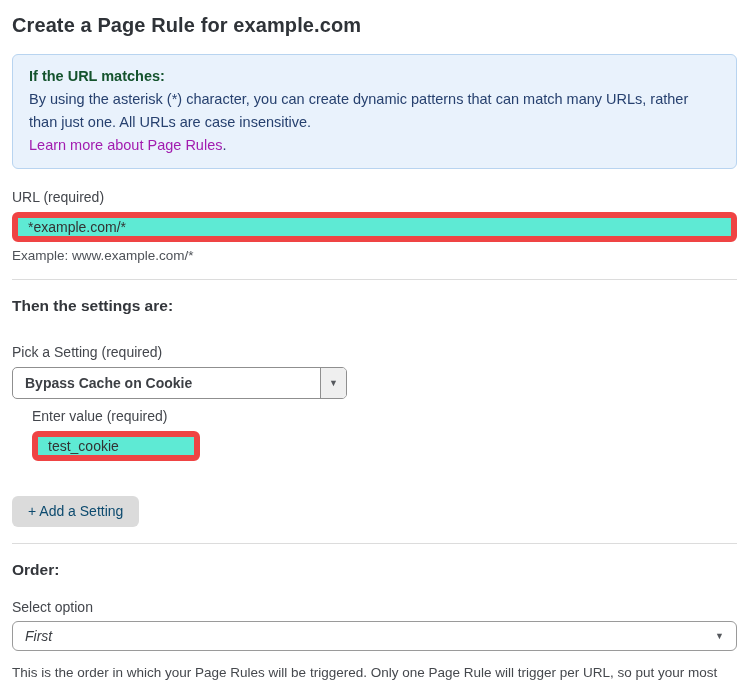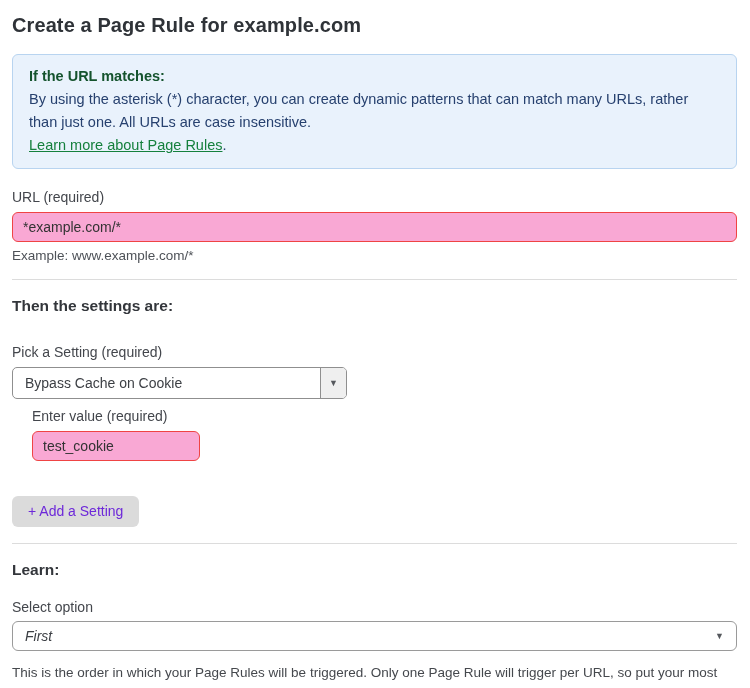--- a/index.html
+++ b/index.html
@@ -31,42 +31,41 @@
     margin-bottom: 20px;
     font-size: 14.5px;
     line-height: 23px;
     color: #27416f;
   }
   .info-box .info-heading {
     font-weight: bold;
     color: #14532d;
   }
   .info-box a.info-link {
-    color: #15803d;
-    text-decoration: underline;
+    color: #a21caf;
     cursor: pointer;
   }
   .info-box .info-link-suffix { color: #27416f; }
 
   .field-label {
     font-size: 14px;
     color: #43464c;
     margin-bottom: 7px;
   }
   .text-input {
     display: block;
     width: 100%;
     height: 30px;
-    border: 1px solid #ef4444;
+    border: 6px solid #ef4444;
     border-radius: 6px;
     padding: 0 10px;
     font-size: 14px;
     color: #333;
     font-family: inherit;
-    background: #f9a8d4;
+    background: #5eead4;
     outline: none;
   }
   .helper-text {
     font-size: 13.5px;
     color: #4e5258;
     margin-top: 6px;
   }
   hr.divider {
     border: none;
     border-top: 1px solid #dcdcdc;
@@ -96,20 +95,21 @@
     background: #fff;
     overflow: hidden;
     cursor: pointer;
   }
   .select-box .select-value {
     flex: 1;
     padding: 0 12px;
     font-size: 14px;
     color: #3c3f44;
     white-space: nowrap;
+    font-weight: bold;
   }
   .select-box .select-arrow-btn {
     width: 26px;
     align-self: stretch;
     border-left: 1px solid #8f8f8f;
     background: #efefef;
     display: flex;
     align-items: center;
     justify-content: center;
     font-size: 9px;
@@ -122,21 +122,21 @@
     border-radius: 6px;
     height: 31px;
     padding: 0 16px;
     font-size: 14px;
     font-family: inherit;
     cursor: pointer;
     line-height: 31px;
   }
   .btn-gray {
     background: #dbdbdb;
-    color: #6d28d9;
+    color: #0c4a6e;
   }
   .btn-add { margin-top: 35px; }
   .btn-primary {
     background: #1a73e8;
     color: #ffffff;
   }
   
   .order-label { margin-top: 20px; margin-bottom: 6px; }
   .full-select {
     display: flex;
@@ -209,21 +209,21 @@
     <div class="settings-col-2">
       <div class="field-label">Enter value (required)</div>
       <input class="text-input value-input" type="text" value="test_cookie" style="">
     </div>
   </div>
 
   <button class="btn btn-gray btn-add">+ Add a Setting</button>
 
   <hr class="divider">
 
-  <h2 class="section-heading">Learn:</h2>
+  <h2 class="section-heading">Order:</h2>
 
   <div class="field-label order-label">Select option</div>
   <div class="full-select">
     <span class="select-value">First</span>
     <span class="select-caret">▼</span>
   </div>
   <div class="order-helper">This is the order in which your Page Rules will be triggered. Only one Page Rule will trigger per URL, so put your most specific Page Rules at the top.</div>
 
   <hr class="divider">
 

